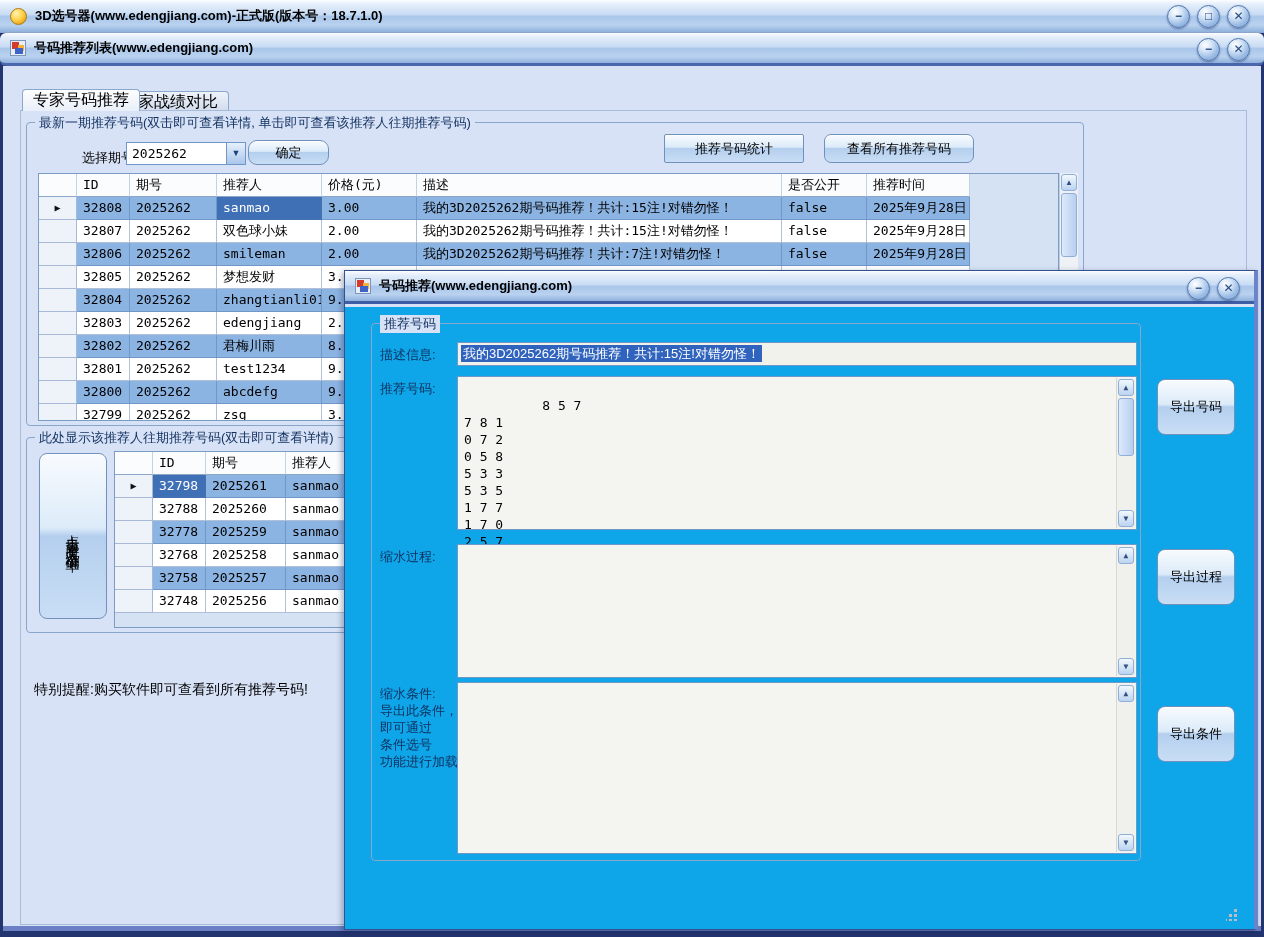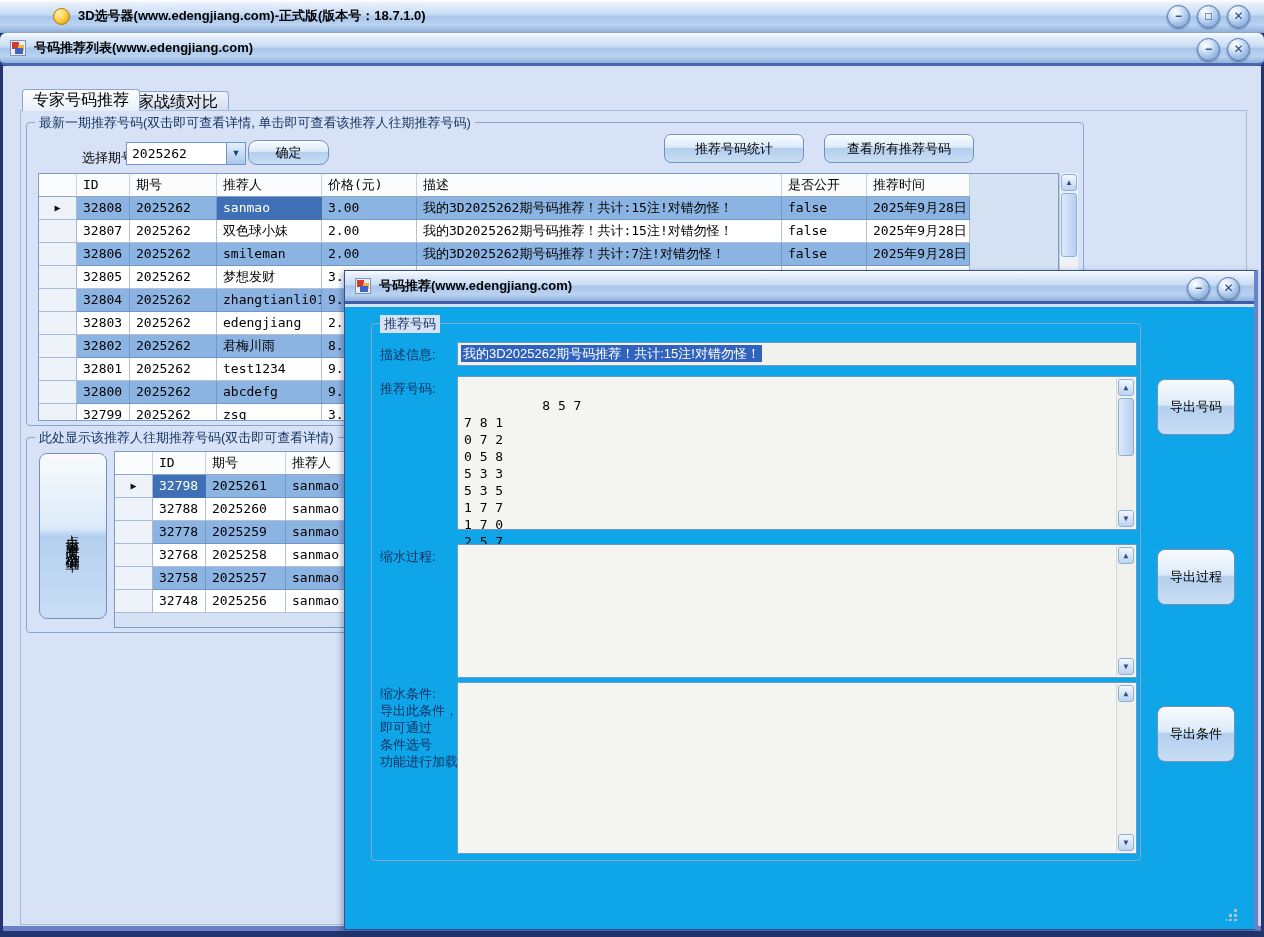--- a/index.html
+++ b/index.html
@@ -4,21 +4,21 @@
 <style>
   html,body{margin:0;padding:0;}
   *{box-sizing:border-box;}
   body{font-family:"Liberation Sans","DejaVu Sans",sans-serif;font-size:13px;color:#000;}
   .screen{position:relative;width:1264px;height:937px;background:#24346f;overflow:hidden;}
 
   
   .tbar{position:absolute;left:0;width:1264px;height:33px;
     background:linear-gradient(to bottom,#fdfeff 0%,#e6effb 12%,#c9dcf4 45%,#a9c6ea 52%,#bad2f0 78%,#8fb1dc 100%);
     display:flex;align-items:center;}
-  .tbar1{top:0;border-bottom:1px solid #8aa4cc;padding-left:43px;}
+  .tbar1{top:0;border-bottom:1px solid #8aa4cc;}
   .tbar2{top:33px;border-bottom:3px solid #4a66ac;border-radius:6px;}
   .tbar .ttl{font-weight:bold;font-size:13px;margin-left:8px;}
   .wctl{position:absolute;top:5px;right:14px;display:flex;gap:7px;}
   .cbtn{width:23px;height:23px;border-radius:50%;border:1px solid #4f76ad;
     background:radial-gradient(circle at 35% 28%,#ffffff 0%,#d7e6f8 30%,#9abbe4 65%,#7ba1d2 100%);
     color:#27497f;font-weight:bold;font-size:12px;line-height:21px;text-align:center;
     box-shadow:0 1px 2px rgba(20,40,90,.45);cursor:default;}
   .coin{width:17px;height:17px;border-radius:50%;margin-left:10px;
     background:radial-gradient(circle at 35% 30%,#fff3b0 0%,#ffd24d 45%,#e8a617 80%,#b97708 100%);
     border:1px solid #a97a10;}
@@ -135,21 +135,21 @@
     <div class="tabpage"></div>
 
     <div class="group" style="left:23px;top:56px;width:1058px;height:304px;">
       <span class="legend">最新一期推荐号码(双击即可查看详情, 单击即可查看该推荐人往期推荐号码)</span>
       <span style="position:absolute;left:10px;top:26px;margin-left:45px;">选择期号:</span>
       <div class="combo" style="left:99px;top:19px;">
         <span class="val">2025262</span>
         <span class="drop">▼</span>
       </div>
       <div class="btn" style="position:absolute;left:221px;top:17px;width:81px;height:25px;line-height:23px;">确定</div>
-      <div class="btn" style="position:absolute;left:637px;top:11px;width:140px;height:29px;line-height:27px;border-radius:7px;">推荐号码统计</div>
+      <div class="btn" style="position:absolute;left:637px;top:11px;width:140px;height:29px;line-height:27px;border-radius:2px;">推荐号码统计</div>
       <div class="btn" style="position:absolute;left:797px;top:11px;width:150px;height:29px;line-height:27px;border-radius:7px;">查看所有推荐号码</div>
 
       <div class="tblwrap tbl1" style="left:11px;top:50px;width:1021px;height:248px;">
           <div class="trow">
             <div class="tcell c-sel h"></div>
             <div class="tcell c-id h">ID</div>
             <div class="tcell c-period h">期号</div>
             <div class="tcell c-rec h">推荐人</div>
             <div class="tcell c-price h">价格(元)</div>
             <div class="tcell c-desc h">描述</div>
@@ -305,20 +305,21 @@
           </div>
           <div class="trow dark">
             <div class="tcell c-sel"></div>
             <div class="tcell c-id">32748</div>
             <div class="tcell c-period">2025256</div>
             <div class="tcell c-rec">sanmao</div>
           </div>
         </div>
     </div>
 
+    <div style="position:absolute;left:31px;top:615px;font-size:14px;">特别提醒:购买软件即可查看到所有推荐号码!</div>
   </div>
 
   <div class="dialog">
     <div class="tbar">
       <span class="appicon">
           <i class="r"></i>
           <i class="y"></i>
           <i class="b"></i>
         </span>
       <span class="ttl">号码推荐(www.edengjiang.com)</span>

